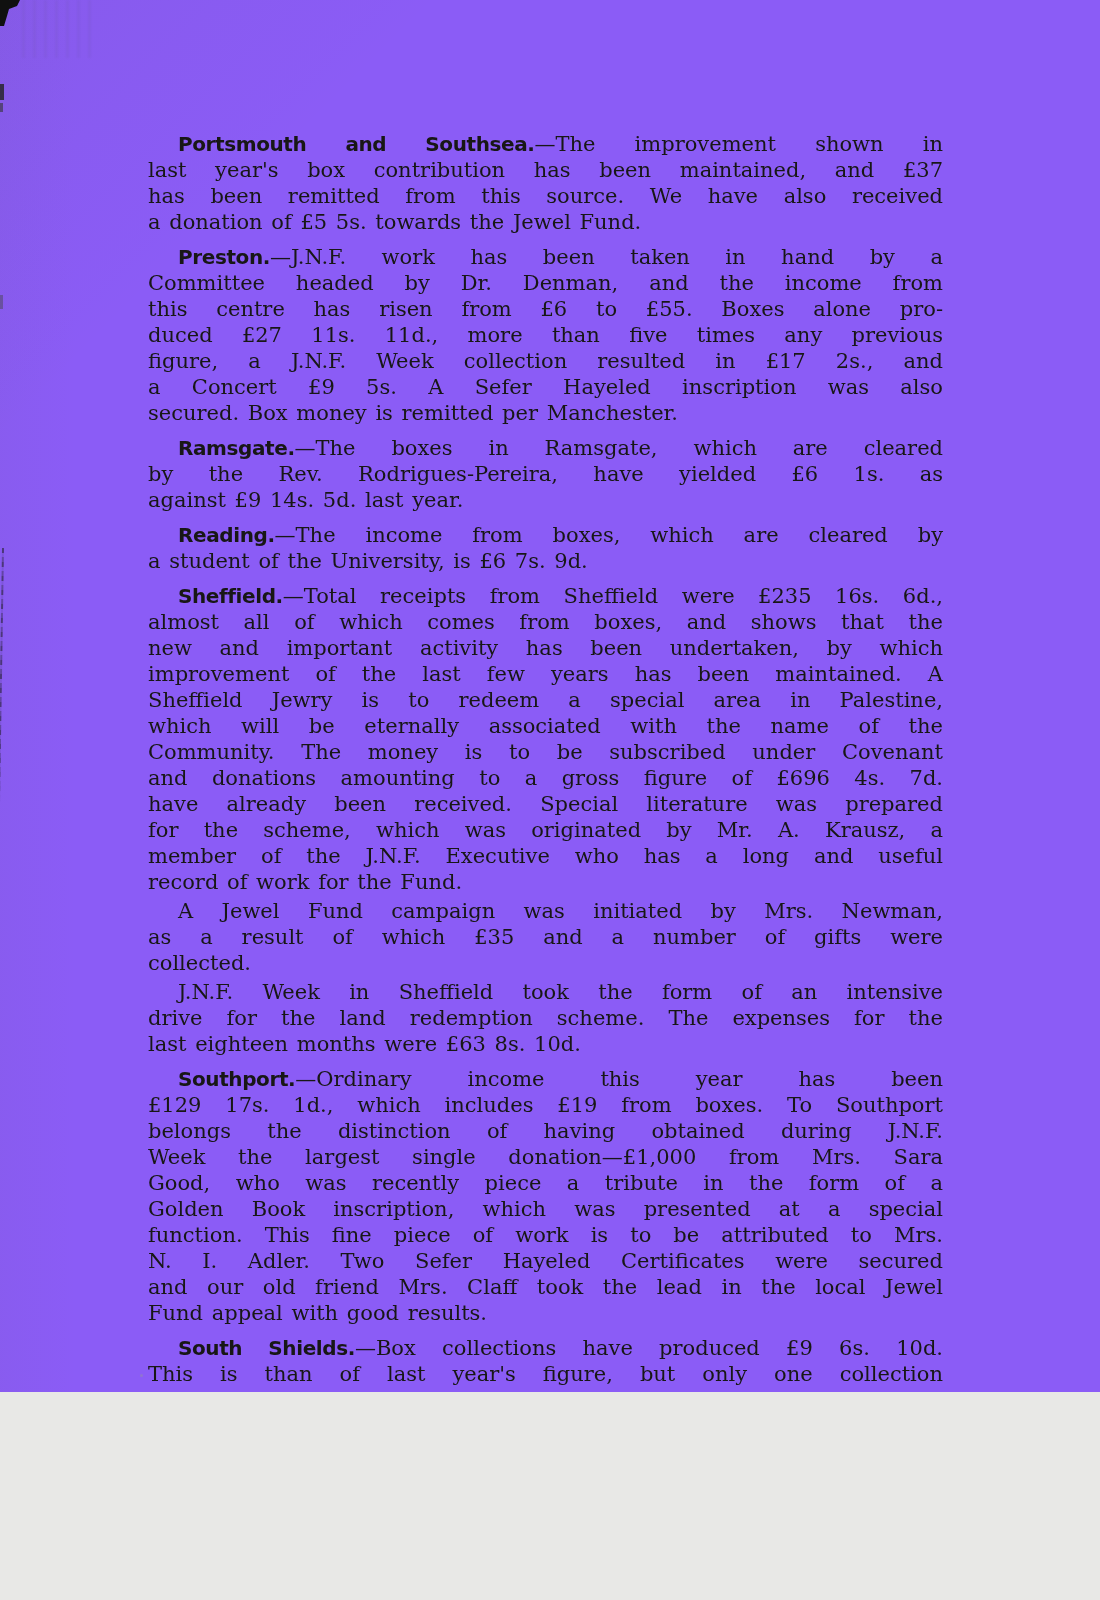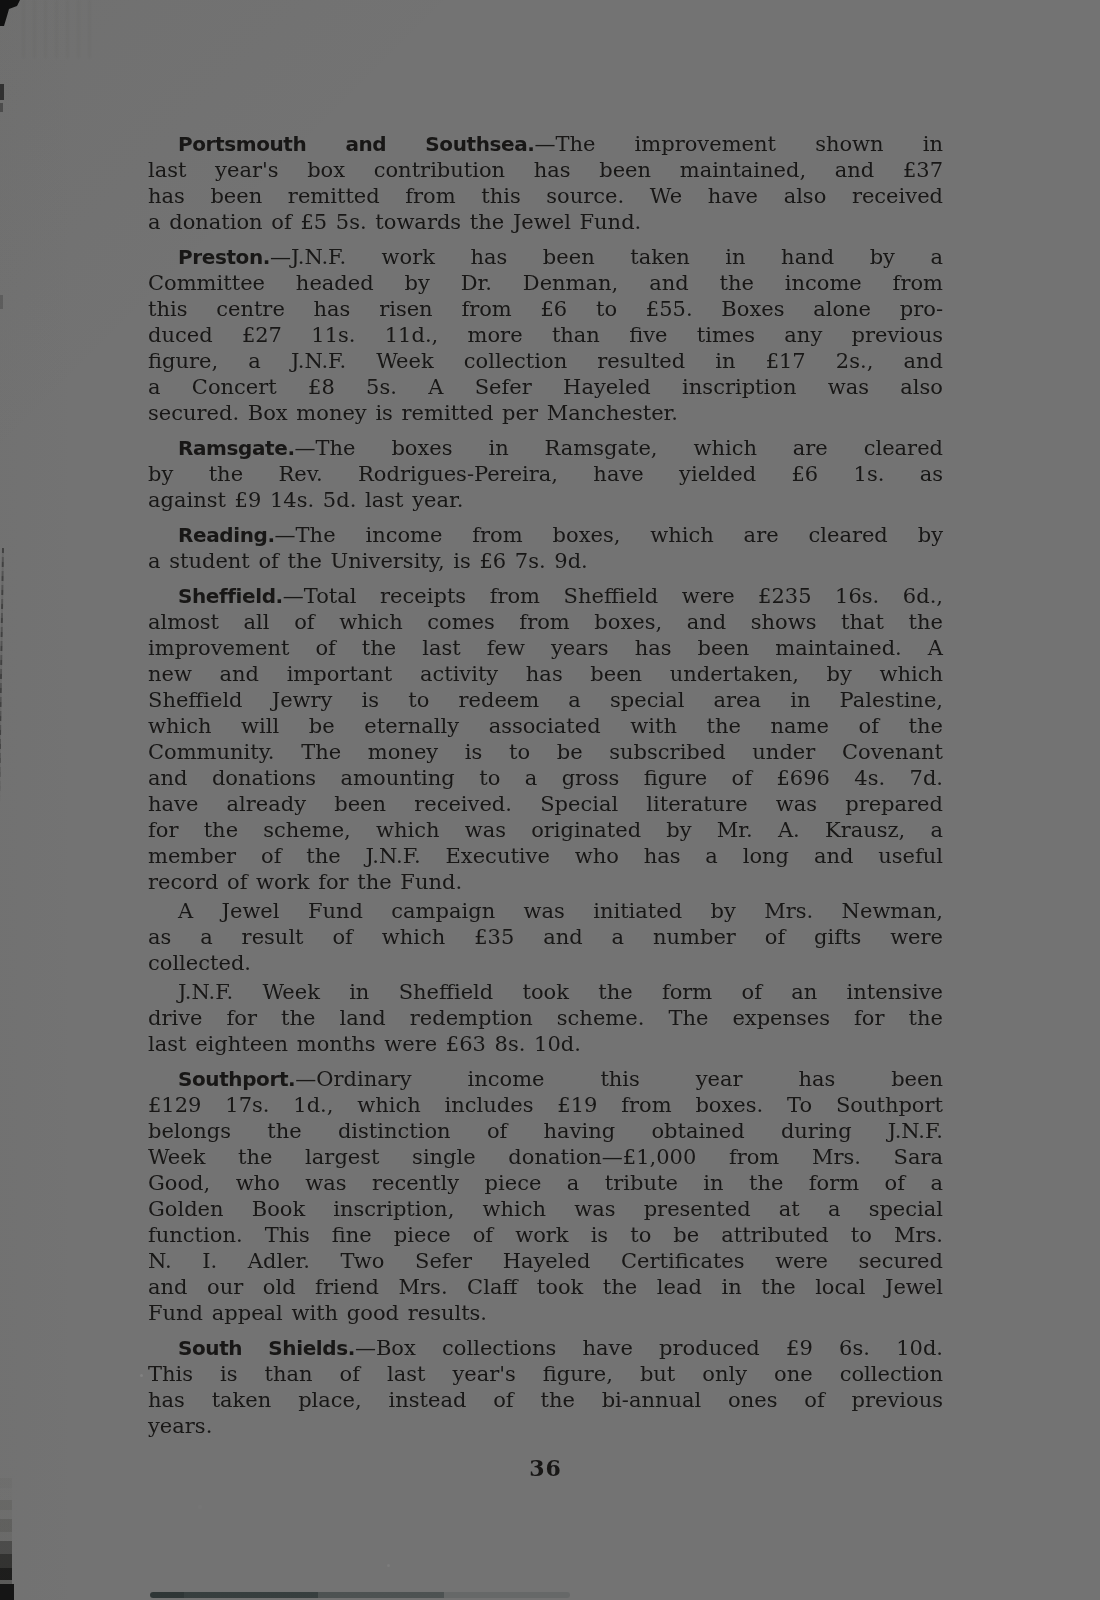--- a/index.html
+++ b/index.html
@@ -1,19 +1,19 @@
 <!DOCTYPE html>
 <html><head>
 <meta charset="utf-8">
 <style>
   html,body{margin:0;padding:0;background:#e8e8e6;}
   .paper{
     position:relative;
-    width:1100px;height:1600px;
-    background:#737373;
+    width:1100px;height:1392px;
+    background:#8b5cf6;
     overflow:hidden;
     font-family:"DejaVu Serif", serif;
     color:#181716;
   }
   .paper::before{
     content:"";position:absolute;inset:0;
     background:
       linear-gradient(135deg, rgba(60,60,55,0.05), rgba(0,0,0,0) 18%),
       linear-gradient(to right, rgba(80,80,75,0.04), rgba(0,0,0,0) 7%);
     pointer-events:none;
@@ -120,37 +120,37 @@
         <div class="line">last year's box contribution has been maintained, and £37</div>
         <div class="line">has been remitted from this source. We have also received</div>
         <div class="line last">a donation of £5 5s. towards the Jewel Fund.</div>
       </div>
       <div class="para">
         <div class="line first"><b class="head">Preston.</b>—J.N.F. work has been taken in hand by a</div>
         <div class="line">Committee headed by Dr. Denman, and the income from</div>
         <div class="line">this centre has risen from £6 to £55. Boxes alone pro-</div>
         <div class="line">duced £27 11s. 11d., more than five times any previous</div>
         <div class="line">figure, a J.N.F. Week collection resulted in £17 2s., and</div>
-        <div class="line">a Concert £8 5s. A Sefer Hayeled inscription was also</div>
+        <div class="line">a Concert £9 5s. A Sefer Hayeled inscription was also</div>
         <div class="line last">secured. Box money is remitted per Manchester.</div>
       </div>
       <div class="para">
         <div class="line first"><b class="head">Ramsgate.</b>—The boxes in Ramsgate, which are cleared</div>
         <div class="line">by the Rev. Rodrigues-Pereira, have yielded £6 1s. as</div>
         <div class="line last">against £9 14s. 5d. last year.</div>
       </div>
       <div class="para">
         <div class="line first"><b class="head">Reading.</b>—The income from boxes, which are cleared by</div>
         <div class="line last">a student of the University, is £6 7s. 9d.</div>
       </div>
       <div class="para">
         <div class="line first"><b class="head">Sheffield.</b>—Total receipts from Sheffield were £235 16s. 6d.,</div>
         <div class="line">almost all of which comes from boxes, and shows that the</div>
+        <div class="line">new and important activity has been undertaken, by which</div>
         <div class="line">improvement of the last few years has been maintained. A</div>
-        <div class="line">new and important activity has been undertaken, by which</div>
         <div class="line">Sheffield Jewry is to redeem a special area in Palestine,</div>
         <div class="line">which will be eternally associated with the name of the</div>
         <div class="line">Community. The money is to be subscribed under Covenant</div>
         <div class="line">and donations amounting to a gross figure of £696 4s. 7d.</div>
         <div class="line">have already been received. Special literature was prepared</div>
         <div class="line">for the scheme, which was originated by Mr. A. Krausz, a</div>
         <div class="line">member of the J.N.F. Executive who has a long and useful</div>
         <div class="line last">record of work for the Fund.</div>
       </div>
       <div class="para cont">

